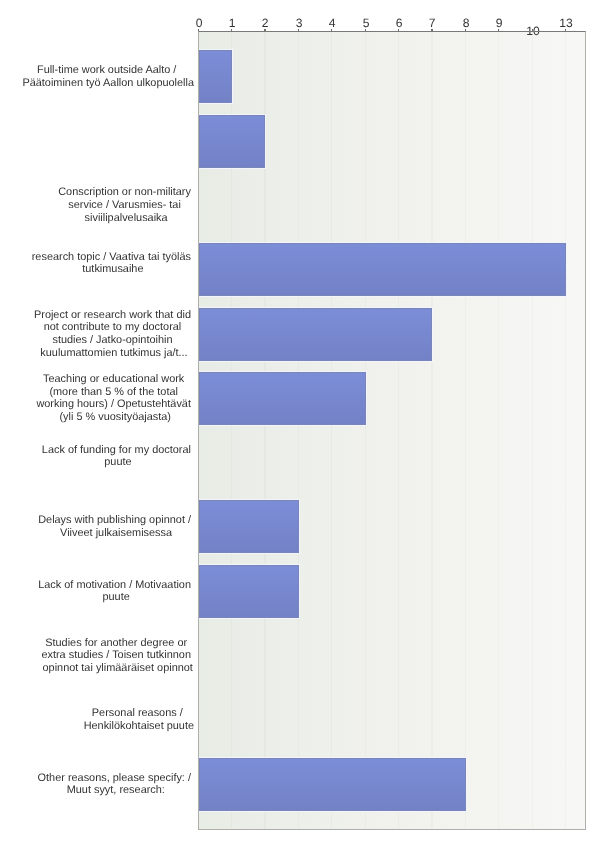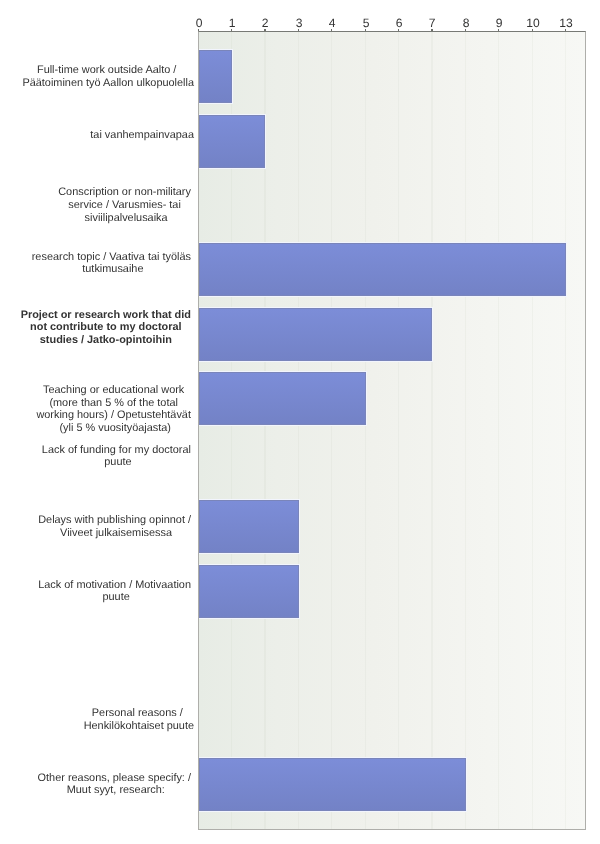--- a/index.html
+++ b/index.html
@@ -66,21 +66,21 @@
     <div class="ticklabel" style="left: 198.5px;">0</div>
     <div class="ticklabel" style="left: 231.92px;">1</div>
     <div class="ticklabel" style="left: 265.34px;">2</div>
     <div class="ticklabel" style="left: 298.76px;">3</div>
     <div class="ticklabel" style="left: 332.18px;">4</div>
     <div class="ticklabel" style="left: 365.6px;">5</div>
     <div class="ticklabel" style="left: 399.019px;">6</div>
     <div class="ticklabel" style="left: 432.439px;">7</div>
     <div class="ticklabel" style="left: 465.859px;">8</div>
     <div class="ticklabel" style="left: 499.279px;">9</div>
-    <div class="ticklabel" style="left: 532.699px;">10</div>
+    <div class="ticklabel" style="left: 532.699px; margin-top: 8px;">10</div>
     <div class="ticklabel" style="left: 566.119px;">13</div>
   </div>
 
   <div class="barlayer">
     <div class="bar" style="left: 198.5px; top: 50.35px; width: 33.4199px; height: 53px;"></div>
     <div class="bar" style="left: 198.5px; top: 114.65px; width: 66.8398px; height: 53px;"></div>
     <div class="bar" style="left: 198.5px; top: 243.25px; width: 367.619px; height: 53px;"></div>
     <div class="bar" style="left: 198.5px; top: 307.55px; width: 233.939px; height: 53px;"></div>
     <div class="bar" style="left: 198.5px; top: 371.85px; width: 167.1px; height: 53px;"></div>
     <div class="bar" style="left: 198.5px; top: 500.45px; width: 100.26px; height: 53px;"></div>
@@ -92,44 +92,44 @@
 
   <div class="labels">
     <div class="category-label" style="top: 64.2px;">
       <div class="category-label-text">
         <div class="category-label-line">Full-time work outside Aalto / </div>
         <div class="category-label-line">Päätoiminen työ Aallon ulkopuolella</div>
       </div>
     </div>
     <div class="category-label" style="top: 128.5px;">
       <div class="category-label-text">
-        <div class="category-label-line">tai vanhempainvapaa</div>
       </div>
     </div>
     <div class="category-label" style="top: 186.475px;">
       <div class="category-label-text">
         <div class="category-label-line">Conscription or non-military </div>
         <div class="category-label-line">service / Varusmies- tai </div>
         <div class="category-label-line">siviilipalvelusaika</div>
       </div>
     </div>
     <div class="category-label" style="top: 250.775px;">
       <div class="category-label-text">
         <div class="category-label-line">research topic / Vaativa tai työläs </div>
         <div class="category-label-line">tutkimusaihe</div>
       </div>
     </div>
-    <div class="category-label" style="top: 308.75px; font-weight: bold;">
+    <div class="category-label" style="top: 308.75px;">
       <div class="category-label-text">
         <div class="category-label-line">Project or research work that did </div>
         <div class="category-label-line">not contribute to my doctoral </div>
         <div class="category-label-line">studies / Jatko-opintoihin </div>
+        <div class="category-label-line">kuulumattomien tutkimus ja/t...</div>
       </div>
     </div>
-    <div class="category-label" style="top: 384px;">
+    <div class="category-label" style="top: 373px;">
       <div class="category-label-text">
         <div class="category-label-line">Teaching or educational work </div>
         <div class="category-label-line">(more than 5 % of the total </div>
         <div class="category-label-line">working hours) / Opetustehtävät </div>
         <div class="category-label-line">(yli 5 % vuosityöajasta)</div>
       </div>
     </div>
     <div class="category-label" style="top: 443.675px;">
       <div class="category-label-text">
         <div class="category-label-line">Lack of funding for my doctoral </div>
@@ -141,20 +141,27 @@
         <div class="category-label-line">Delays with publishing opinnot / </div>
         <div class="category-label-line">Viiveet julkaisemisessa</div>
       </div>
     </div>
     <div class="category-label" style="top: 578.6px;">
       <div class="category-label-text">
         <div class="category-label-line">Lack of motivation / Motivaation </div>
         <div class="category-label-line">puute</div>
       </div>
     </div>
+    <div class="category-label" style="top: 636.575px;">
+      <div class="category-label-text">
+        <div class="category-label-line">Studies for another degree or </div>
+        <div class="category-label-line">extra studies / Toisen tutkinnon </div>
+        <div class="category-label-line">opinnot tai ylimääräiset opinnot</div>
+      </div>
+    </div>
     <div class="category-label" style="top: 707.2px;">
       <div class="category-label-text">
         <div class="category-label-line">Personal reasons / </div>
         <div class="category-label-line">Henkilökohtaiset puute</div>
       </div>
     </div>
     <div class="category-label" style="top: 771.5px;">
       <div class="category-label-text">
         <div class="category-label-line">Other reasons, please specify: / </div>
         <div class="category-label-line">Muut syyt, research:</div>

